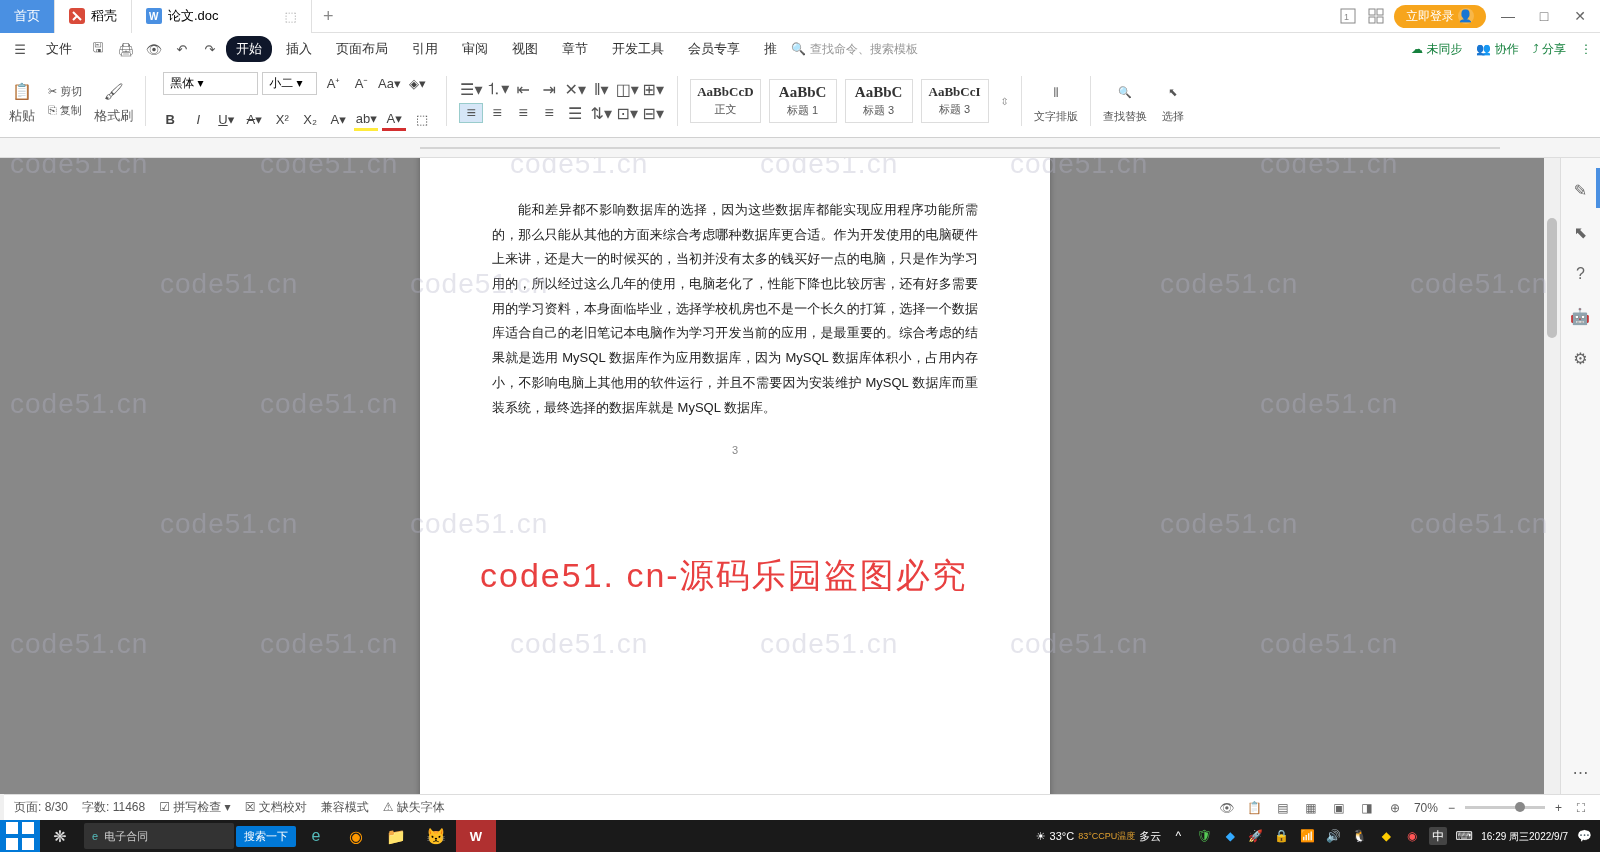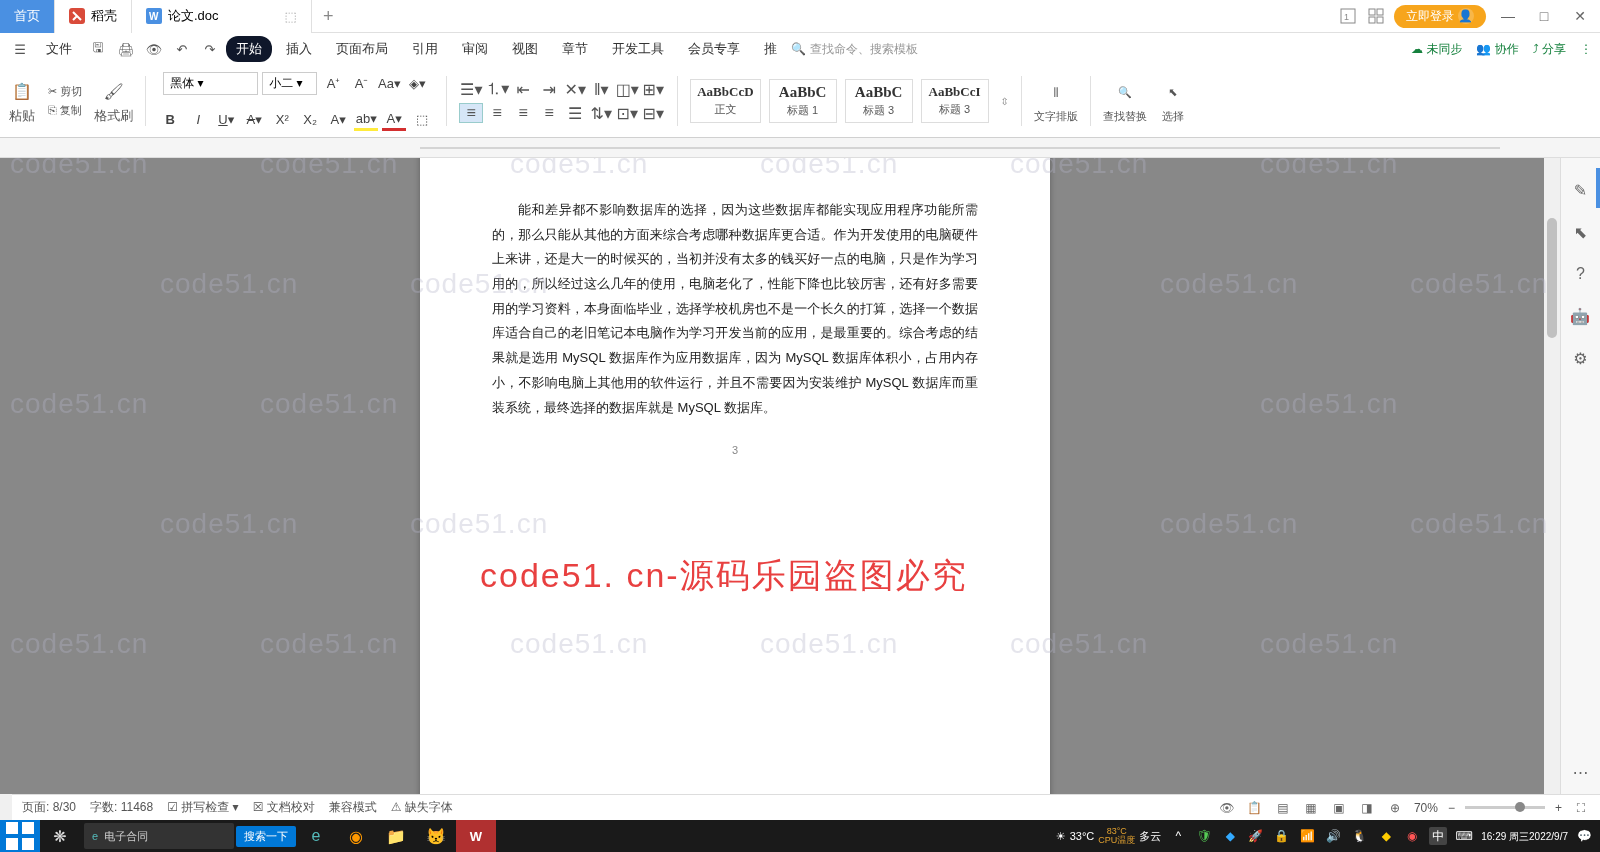--- a/index.html
+++ b/index.html
@@ -67,37 +67,37 @@
 
 .side-panel { position: absolute; right: 0; top: 158px; bottom: 58px; width: 40px; background: #f7f7f7; border-left: 1px solid #ddd; display: flex; flex-direction: column; align-items: center; gap: 18px; padding-top: 20px; }
 .side-icon { width: 24px; height: 24px; color: #666; display:flex;align-items:center;justify-content:center; }
 .side-accent { position:absolute; right:0; top:10px; width:4px; height:40px; background:#4a90e2; }
 
 
 .vscroll { position:absolute; right:40px; top:158px; bottom:58px; width:16px; background:#f0f0f0; }
 .vscroll-thumb { position:absolute; top:60px; width:10px; left:3px; height:120px; background:#c0c0c0; border-radius:5px; }
 
 
-.statusbar { position: absolute; bottom: 32px; left: 12px; right: 0; height: 26px; background: #fff; border-top: 1px solid #ddd; display: flex; align-items: center; padding: 0 10px; font-size: 12px; color: #555; gap: 14px; }
+.statusbar { position: absolute; bottom: 32px; left: 4px; right: 0; height: 26px; background: #fff; border-top: 1px solid #ddd; display: flex; align-items: center; padding: 0 10px; font-size: 12px; color: #555; gap: 14px; }
 .statusbar-right { margin-left: auto; display: flex; align-items: center; gap: 10px; }
 .stat-icon { width: 18px; height: 18px; display:flex;align-items:center;justify-content:center;color:#666; }
 .zoom-slider { width: 80px; height: 3px; background: #ccc; position: relative; }
 .zoom-thumb { position: absolute; top: -4px; left: 50px; width: 10px; height: 10px; background: #888; border-radius: 50%; }
 
 
 .taskbar { position: absolute; bottom: 0; left: 0; right: 0; height: 32px; background: #1a1a1a; display: flex; align-items: center; }
 .task-item { width: 40px; height: 32px; display: flex; align-items: center; justify-content: center; color: #fff; }
 .task-item.start { background: #0078d7; }
 .task-search { display:flex; align-items:center; background:#333; height:26px; padding:0 8px; font-size:11px; color:#ccc; gap:6px; margin-left:4px; border-radius:2px; width:150px; }
 .task-search-btn { background:#0078d7; color:#fff; padding:3px 8px; font-size:11px; border-radius:2px; margin-left:2px; }
 .taskbar-right { margin-left: auto; display: flex; align-items: center; gap: 8px; padding-right: 6px; color: #fff; font-size: 11px; }
 .tray-icon { width:18px;height:18px;color:#fff;display:flex;align-items:center;justify-content:center;font-size:12px; }
 .clock { text-align: center; display:flex;flex-direction:row;line-height:1.1; font-size:10px; }
 .weather { display:flex;align-items:center;gap:4px;font-size:11px;color:#fff; }
-.cpu-temp { display:flex;flex-direction:column;align-items:center;font-size:9px;color:#e0a030;line-height:1; }
+.cpu-temp { display:flex;flex-direction:row;align-items:center;font-size:9px;color:#e0a030;line-height:1; }
 
 svg { width: 100%; height: 100%; }
 </style>
 </head>
 <body>
 
 <div class="titlebar">
   <div class="tab home">
       <span>首页</span>
     </div>

